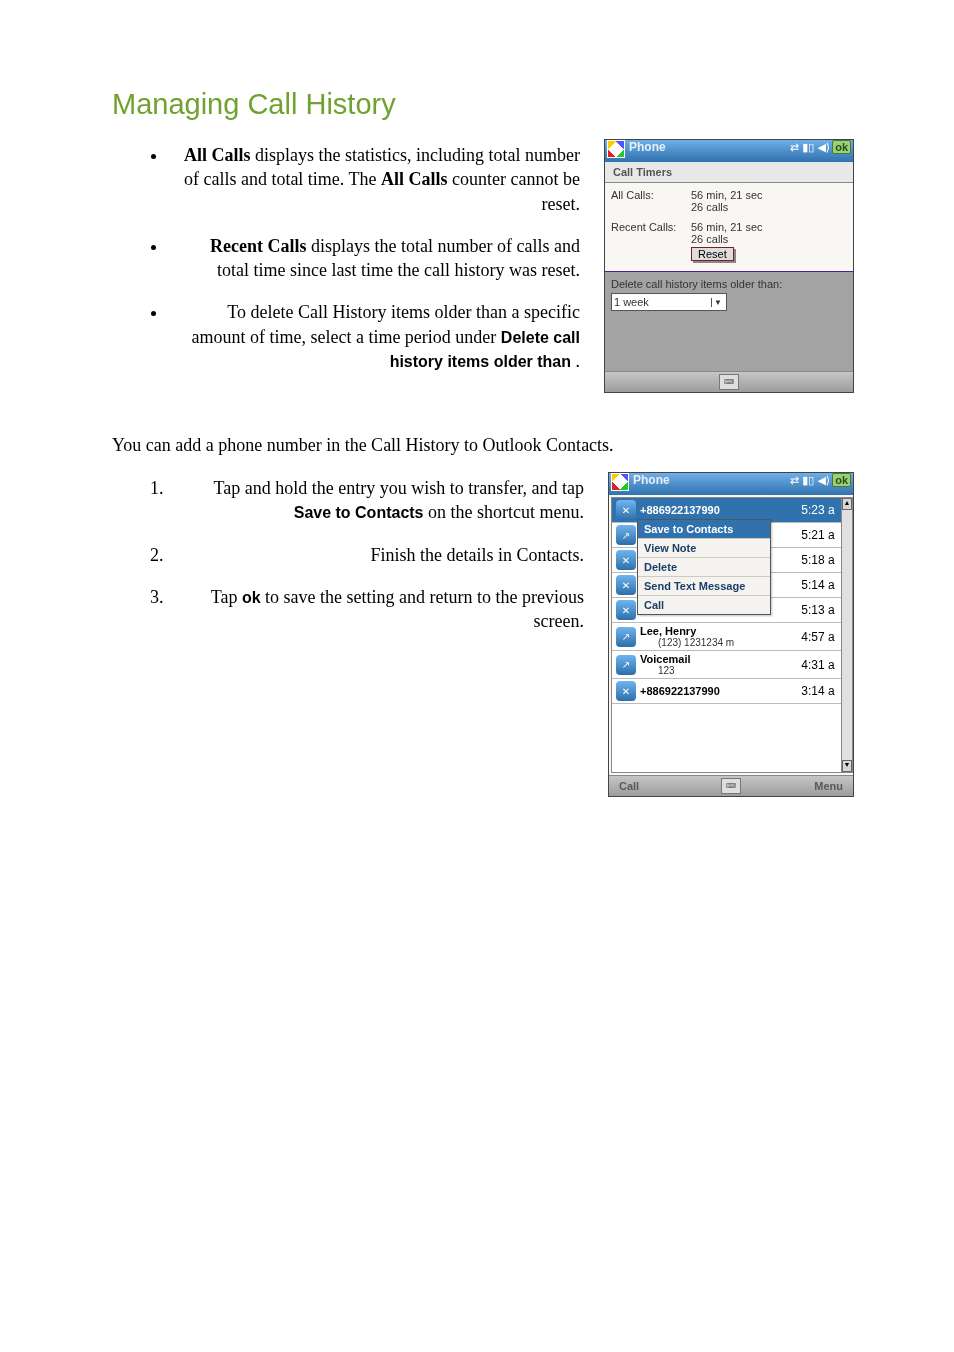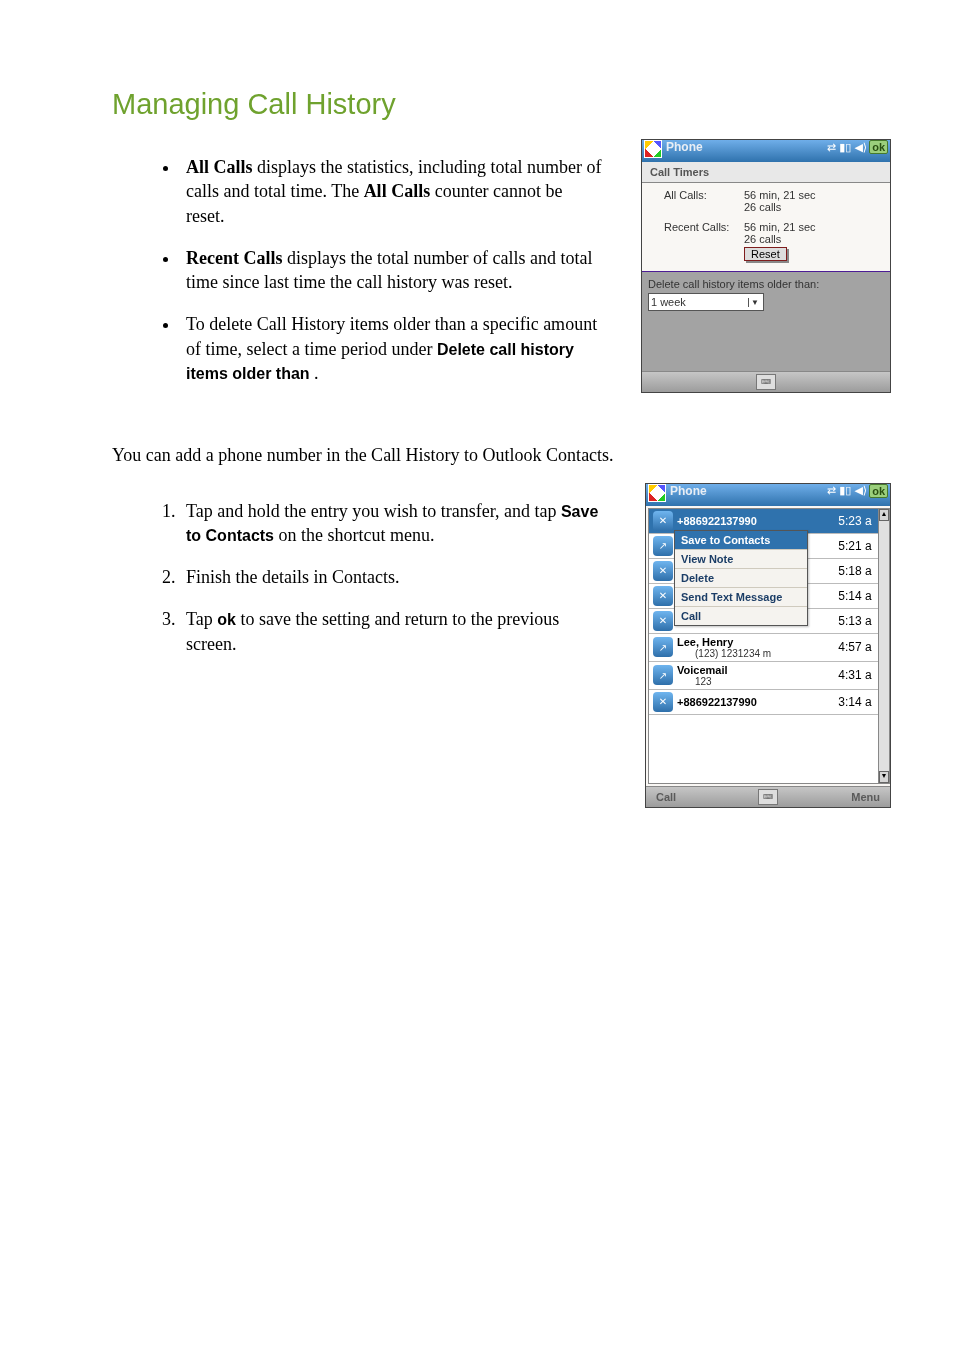--- a/index.html
+++ b/index.html
@@ -5,21 +5,21 @@
   body {
     margin: 0;
     padding: 0;
     font-family: "Times New Roman", serif;
     font-size: 17px;
     color: #000;
     width: 954px;
     background: #fff;
   }
   .page {
-    padding: 88px 63px 60px 112px;
+    padding: 88px 100px 60px 112px;
     box-sizing: border-box;
   }
   h2.green {
     font-family: Arial, Helvetica, sans-serif;
     font-weight: normal;
     color: #6fa22e;
     font-size: 29px;
     margin: 0 0 18px 0;
   }
   p.body {
@@ -39,23 +39,24 @@
   .twocol {
     display: flex;
     gap: 20px;
     margin-bottom: 40px;
   }
   .leftcol { flex: 1; }
   .rightcol { flex: 0 0 auto; }
 
   ul.bullets, ol.numbered {
     padding-left: 52px;
-    margin: 16px;
+    margin: 4px;
     font-size: 18px;
     line-height: 1.35;
+    text-align: right;
   }
   ul.bullets li, ol.numbered li {
     margin-bottom: 18px;
     padding-left: 6px;
   }
 
   
   .wm {
     border: 1px solid #444;
     width: 248px;
@@ -126,21 +127,21 @@
   .wm .bottom .right { right:0; }
 
   
   .calltimers-tab {
     background:#e8e8e8;
     border-bottom:1px solid #888;
     padding:4px 8px;
     font-weight:bold; color:#555; font-size:11px;
   }
   .ct-body { padding:6px 6px 8px 6px; background:#fff; }
-  .ct-row { display:flex; margin-bottom:2px; font-size:11px; color:#333;margin-left:16px; }
+  .ct-row { display:flex; margin-bottom:2px; font-size:11px; color:#333; }
   .ct-row .lbl { width:80px; }
   .ct-row .val { }
   .resetbtn {
     border:1px solid #7f1d1d; background:#ddd; font-size:11px;
     padding:0 6px; margin-top:2px;
     box-shadow: 2px 2px 0 #888;
   }
   .deleteolder {
     border-top:1px solid #4c1d95;
     padding:6px 6px 60px 6px;

